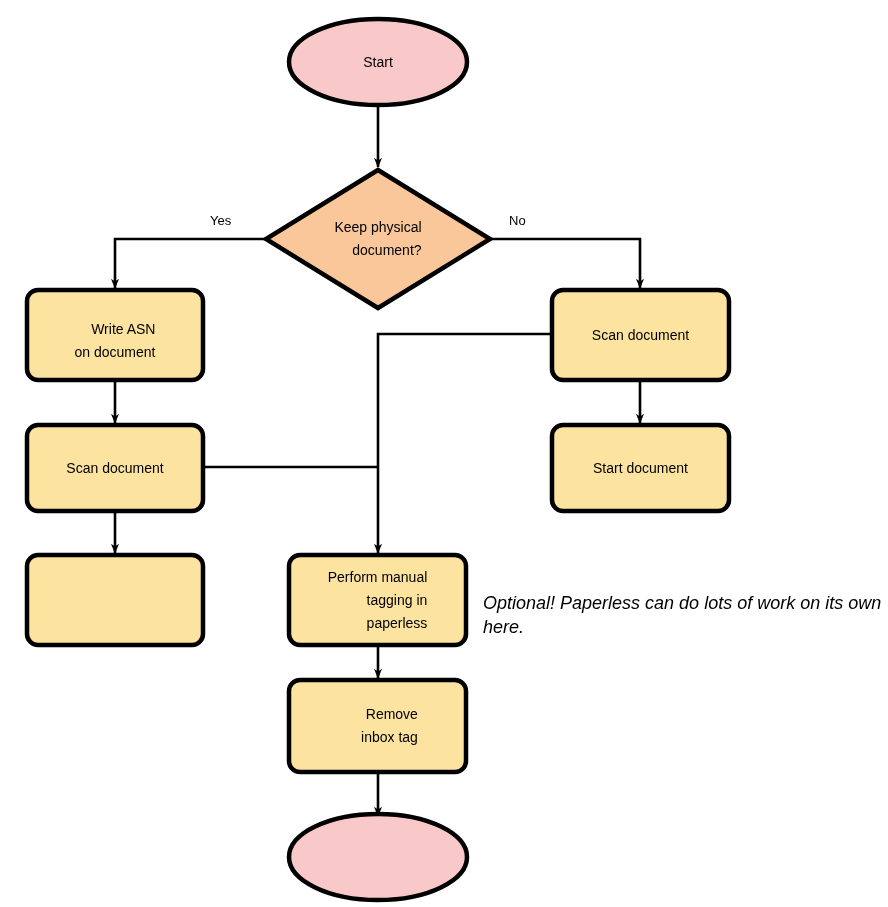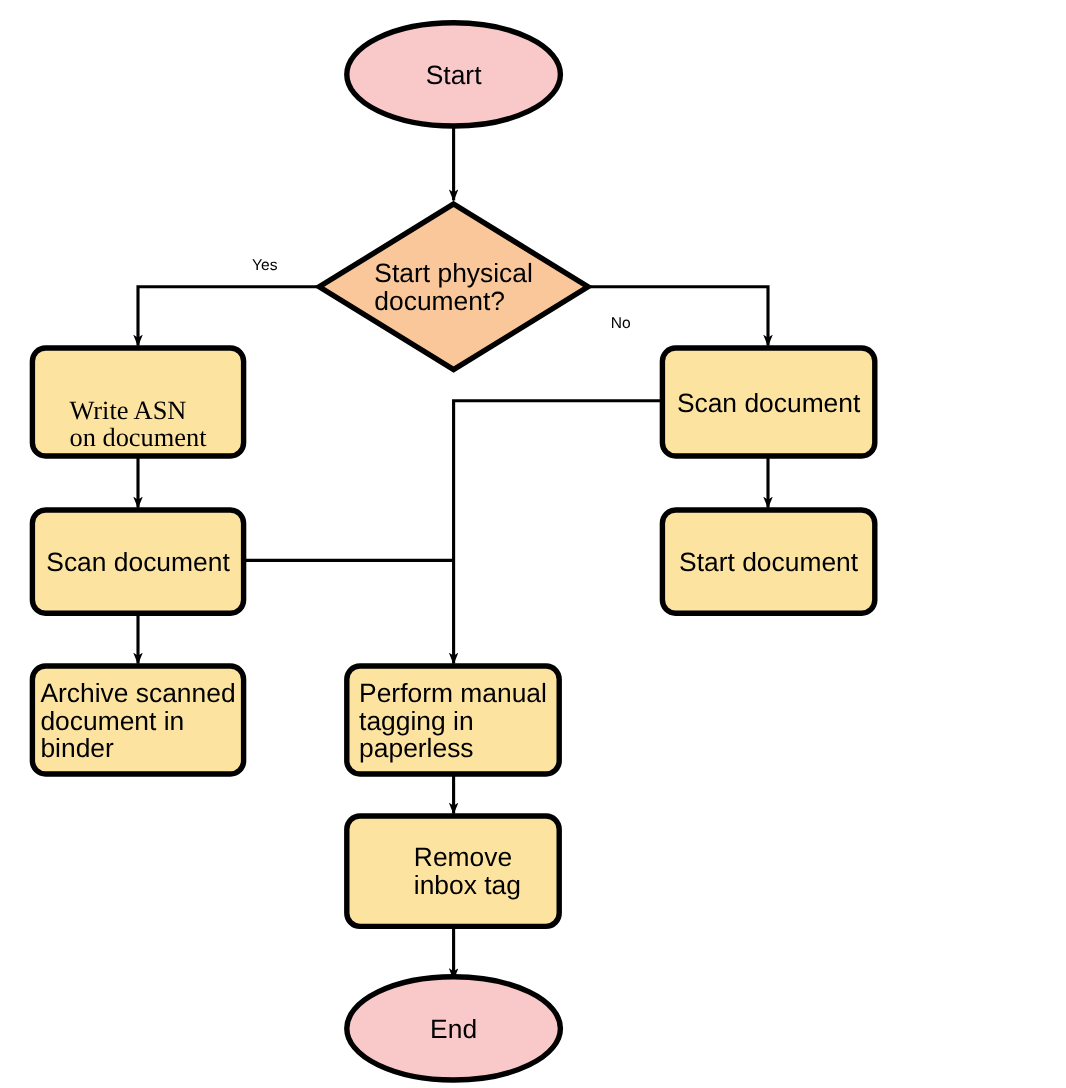--- a/index.html
+++ b/index.html
@@ -24,23 +24,23 @@
     top: 0;
     left: 0;
     width: 888px;
     height: 907px;
   }
   .node-label {
     position: absolute;
     display: flex;
     align-items: center;
     justify-content: center;
-    text-align: left;
+    text-align: right;
     color: #000000;
-    font-size: 22px;
+    font-size: 14px;
     line-height: 23px;
     white-space: pre-line;
     pointer-events: none;
   }
   .edge-label {
     position: absolute;
     color: #000000;
     font-size: 13px;
     line-height: 20px;
     white-space: nowrap;
@@ -101,43 +101,40 @@
     <rect x="552" y="425" width="177" height="86" rx="11" ry="11" fill="#fce3a0" stroke="#000000" stroke-width="4.5"></rect>
 
     <rect x="289" y="555" width="177" height="90" rx="11" ry="11" fill="#fce3a0" stroke="#000000" stroke-width="4.5"></rect>
     <rect x="289" y="680" width="177" height="92" rx="11" ry="11" fill="#fce3a0" stroke="#000000" stroke-width="4.5"></rect>
 
     <ellipse cx="378" cy="857" rx="89" ry="43" fill="#f9c9c9" stroke="#000000" stroke-width="4.5"></ellipse>
   </svg>
 
   <div class="node-label" style="left:289px; top:19px; width:178px; height:86px;">Start</div>
 
-  <div class="node-label" style="left:289px; top:196px; width:178px; height:86px;">Start physical
+  <div class="node-label" style="left:289px; top:196px; width:178px; height:86px;">Keep physical
 document?</div>
 
-  <div class="node-label" style="left:27px; top:308px; width:176px; height:90px;font-family:Liberation Serif, serif;">Write ASN
+  <div class="node-label" style="left:27px; top:296px; width:176px; height:90px;">Write ASN
 on document</div>
 
   <div class="node-label" style="left:27px; top:425px; width:176px; height:86px;">Scan document</div>
 
-  <div class="node-label" style="left:27px; top:555px; width:176px; height:90px;">Archive scanned
-document in
-binder</div>
 
   <div class="node-label" style="left:552px; top:290px; width:177px; height:90px;">Scan document</div>
 
   <div class="node-label" style="left:552px; top:425px; width:177px; height:86px;">Start document</div>
 
   <div class="node-label" style="left:289px; top:555px; width:177px; height:90px;">Perform manual
 tagging in
 paperless</div>
 
   <div class="node-label" style="left:301px; top:680px; width:177px; height:92px;">Remove
 inbox tag</div>
 
-  <div class="node-label" style="left:289px; top:814px; width:178px; height:86px;">End</div>
 
   <div class="edge-label" style="left:210px; top:211px;">Yes</div>
 
-  <div class="edge-label" style="left:509px; top:211px;margin-top:48px;">No</div>
+  <div class="edge-label" style="left:509px; top:211px;">No</div>
 
+  <div class="note-text" style="left:483px; top:591px; width:402px;">Optional! Paperless can do lots of work on its own here.</div>
 
 </div>
 
 </body></html>

